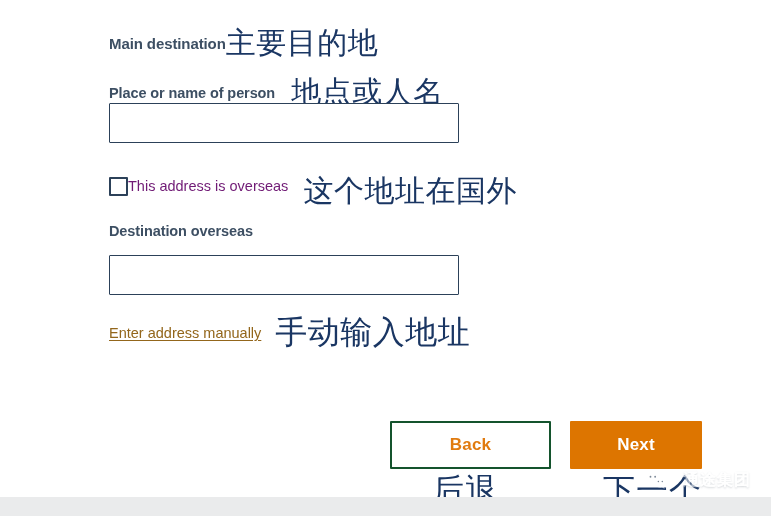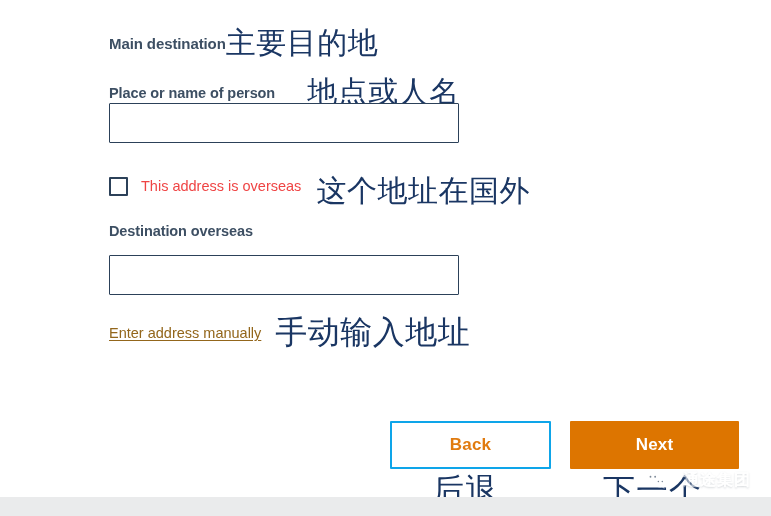--- a/index.html
+++ b/index.html
@@ -61,21 +61,20 @@
   #row-main .cn-note {
     font-size: 30px;
     position: relative;
     top: 4px;
   }
 
   
   #row-place {
     left: 0;
     top: 73px;
-    gap: 16px;
   }
   #row-place .cn-note {
     font-size: 30px;
     margin-left: 16px;
     position: relative;
     top: 4px;
   }
 
   
   .text-input {
@@ -106,23 +105,22 @@
     width: 19px;
     height: 19px;
     box-sizing: border-box;
     border: 2px solid #2c4159;
     background: #ffffff;
     border-radius: 1px;
     display: inline-block;
     flex: none;
   }
   .cb-label {
-    color: #ef4444;
+    color: #701a75;
     font-size: 14.5px;
-    margin-left: 13px;
     font-weight: normal;
   }
   #row-overseas .cn-note {
     font-size: 30px;
     margin-left: 15px;
     position: relative;
     top: 5px;
   }
 
   
@@ -169,27 +167,27 @@
     border-radius: 1px;
     display: flex;
     align-items: center;
     justify-content: center;
   }
   #btn-back {
     left: 390px;
     top: 421px;
     width: 161px;
     background: #ffffff;
-    border: 2px solid #0ea5e9;
+    border: 2px solid #14532d;
     color: #e07b10;
   }
   #btn-next {
     left: 570px;
     top: 421px;
-    width: 169px;
+    width: 132px;
     background: #dd7500;
     border: 2px solid #dd7500;
     color: #ffffff;
   }
 
   .btn-cn {
     position: absolute;
     color: #1a3663;
     font-family: "DejaVu Sans", sans-serif;
     font-size: 32px;

